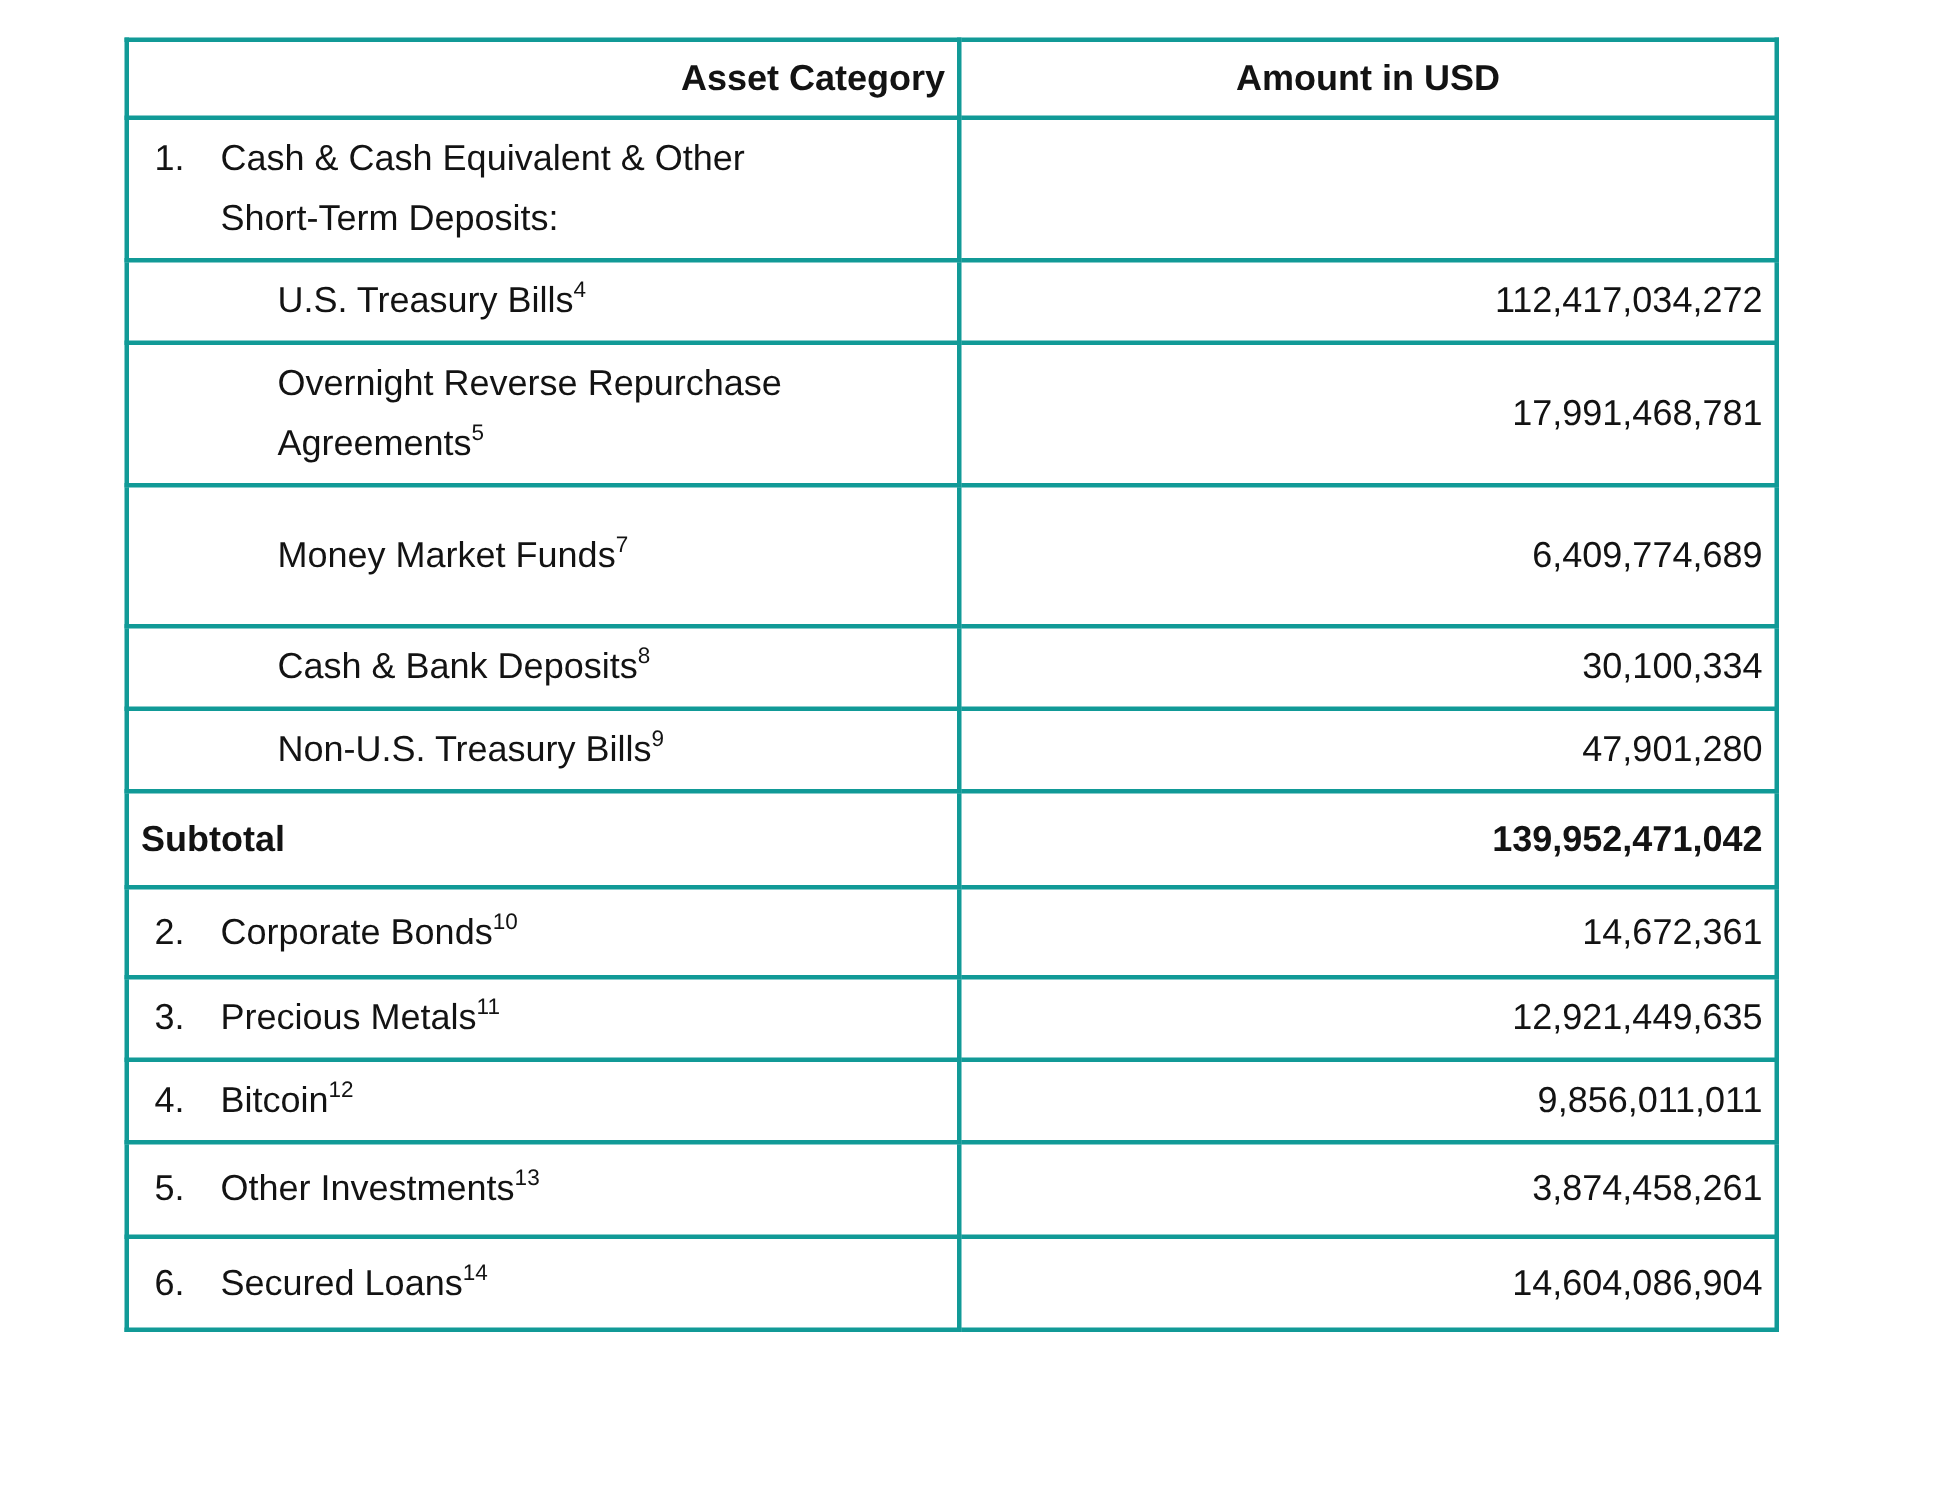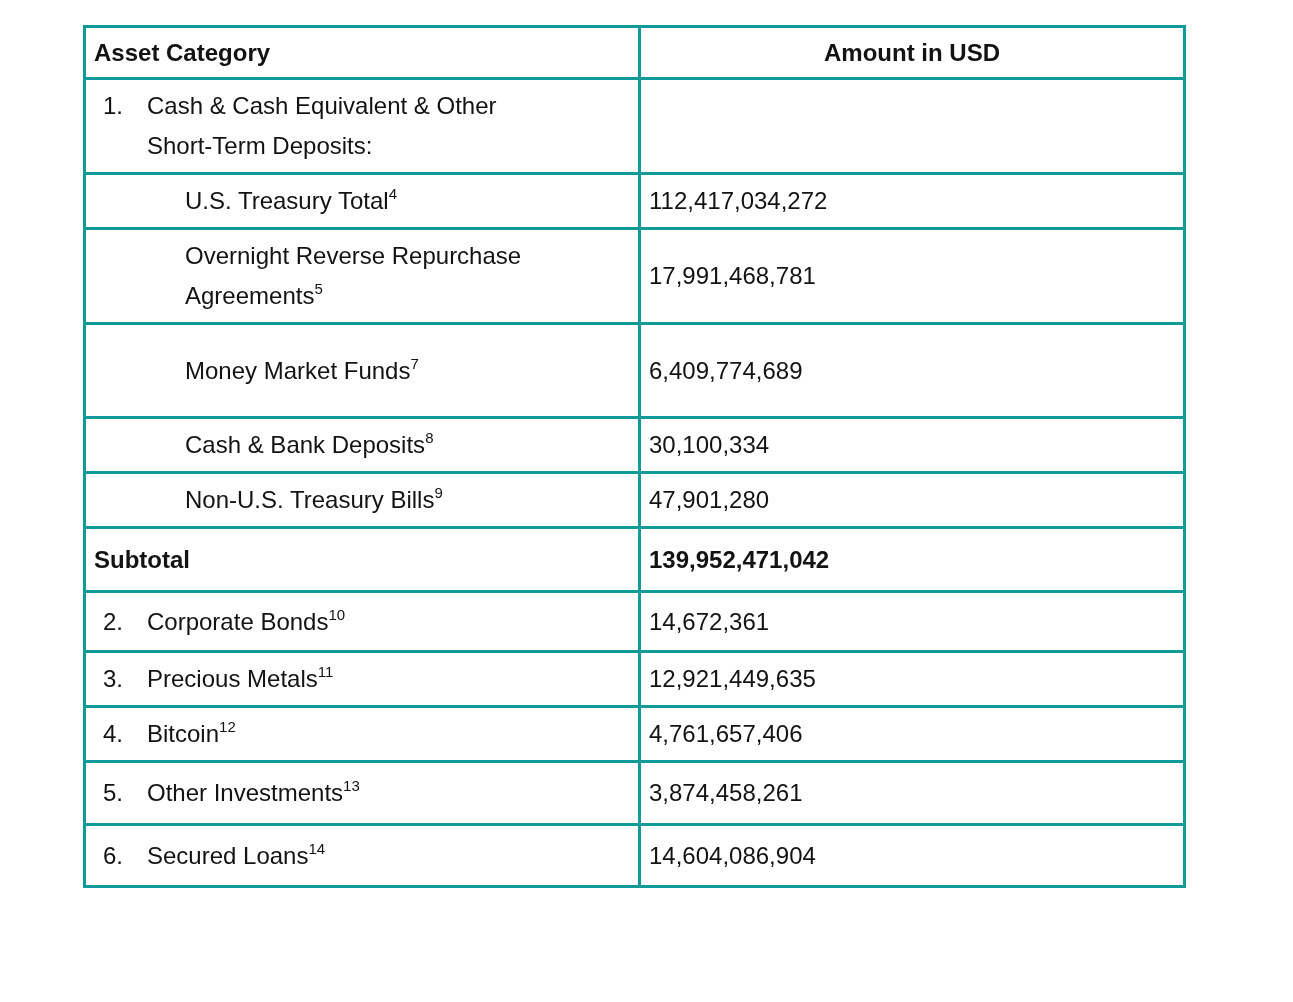--- a/index.html
+++ b/index.html
@@ -22,21 +22,21 @@
     font-size: 24px;
     vertical-align: middle;
     padding: 6px 8px;
     overflow: hidden;
   }
   
   col.c1 { width: 555px; }
   col.c2 { width: 545px; }
   
   thead tr { height: 52px; }
-  th.cat-h { text-align: left; font-weight: 700; padding-left: 8px; }
+  th.cat-h { text-align: right; font-weight: 700; padding-left: 24px; }
   th.amt-h { text-align: center; font-weight: 700; }
   
   tbody tr:nth-child(1)  { height: 90px; }
   tbody tr:nth-child(2)  { height: 49px; }
   tbody tr:nth-child(3)  { height: 94px; }
   tbody tr:nth-child(4)  { height: 94px; }
   tbody tr:nth-child(5)  { height: 53px; }
   tbody tr:nth-child(6)  { height: 54px; margin-left: 23px; }
   tbody tr:nth-child(7)  { height: 64px; }
   tbody tr:nth-child(8)  { height: 60px; }
@@ -58,21 +58,21 @@
   .num { line-height: 40px; }
   sup.fnote {
     font-size: 15px;
     line-height: 0;
     position: relative;
     top: -1px;
     vertical-align: super;
   }
   sup.fnote:empty { display: none; }
   
-  td.c-amount { text-align: left; padding-right: 8px; }
+  td.c-amount { text-align: right; padding-right: 8px; }
   tr.r-total td.c-amount { font-weight: 700; margin-top: 29px; }
 </style>
 </head>
 <body>
 
 <table class="asset-table">
   <colgroup>
     <col class="c1">
     <col class="c2">
   </colgroup>
@@ -87,21 +87,21 @@
         <td class="c-label category">
           <div class="row-flex">
             <span class="num">1.</span>
             <span class="lbl"><span class="lbl-text">Cash &amp; Cash Equivalent &amp; Other
 Short-Term Deposits:</span></span>
           </div>
         </td>
         <td class="c-amount"><span></span></td>
       </tr>
       <tr class="r-sub">
-        <td class="c-label sub"><span class="lbl-text">U.S. Treasury Total</span><sup class="fnote">4</sup></td>
+        <td class="c-label sub"><span class="lbl-text">U.S. Treasury Bills</span><sup class="fnote">4</sup></td>
         <td class="c-amount"><span>112,417,034,272</span></td>
       </tr>
       <tr class="r-sub">
         <td class="c-label sub"><span class="lbl-text">Overnight Reverse Repurchase
 Agreements</span><sup class="fnote">5</sup></td>
         <td class="c-amount"><span>17,991,468,781</span></td>
       </tr>
       <tr class="r-sub">
         <td class="c-label sub"><span class="lbl-text">Money Market Funds</span><sup class="fnote">7</sup></td>
         <td class="c-amount"><span>6,409,774,689</span></td>
@@ -136,21 +136,21 @@
         </td>
         <td class="c-amount"><span>12,921,449,635</span></td>
       </tr>
       <tr class="r-category">
         <td class="c-label category">
           <div class="row-flex">
             <span class="num">4.</span>
             <span class="lbl"><span class="lbl-text">Bitcoin</span><sup class="fnote">12</sup></span>
           </div>
         </td>
-        <td class="c-amount"><span>4,761,657,406</span></td>
+        <td class="c-amount"><span>9,856,011,011</span></td>
       </tr>
       <tr class="r-category">
         <td class="c-label category">
           <div class="row-flex">
             <span class="num">5.</span>
             <span class="lbl"><span class="lbl-text">Other Investments</span><sup class="fnote">13</sup></span>
           </div>
         </td>
         <td class="c-amount"><span>3,874,458,261</span></td>
       </tr>

